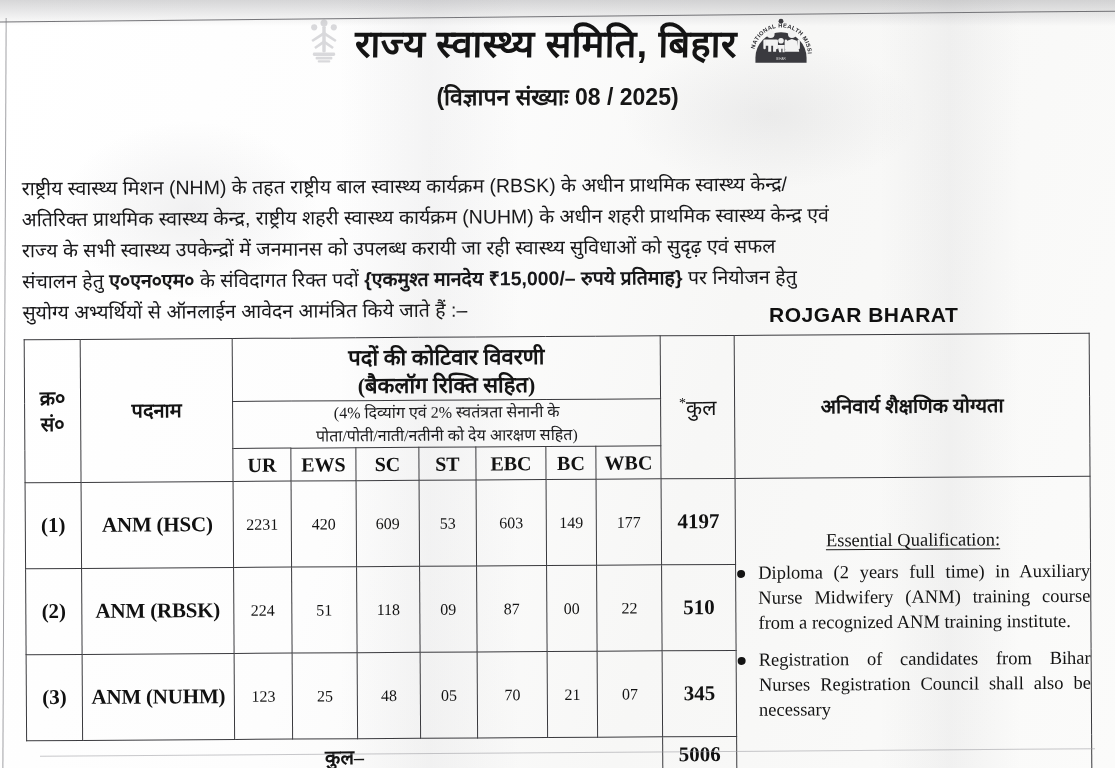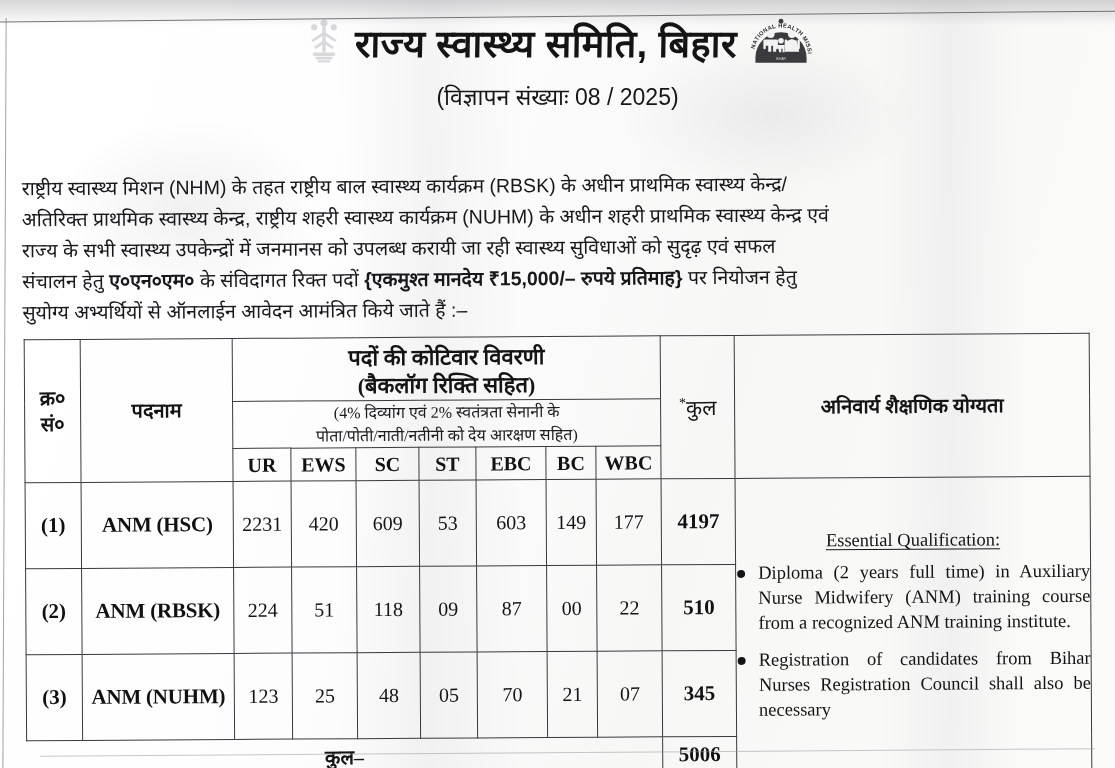--- a/index.html
+++ b/index.html
@@ -93,21 +93,21 @@
     font-family: "Liberation Sans", sans-serif;
     font-weight: bold;
     font-size: 30px;
     margin-top: 6px;
     text-decoration: underline;
     text-underline-offset: 5px;
     color: #161616;
   }
   .advt-no {
     font-family: "Liberation Sans", sans-serif;
-    font-weight: normal;
+    font-weight: bold;
     font-size: 23px;
     margin-top: 10px;
     color: #161616;
   }
 
   
   .intro {
     position: absolute;
     left: 22px;
     top: 170px;
@@ -200,21 +200,21 @@
   .cell-post {
     font-family: "Liberation Serif", serif;
     font-weight: bold;
     font-size: 21px;
     letter-spacing: -.2px;
     color: #111;
     white-space: nowrap;
   }
   .cell-num {
     font-family: "Liberation Serif", serif;
-    font-size: 20px;
+    font-size: 16px;
     color: #141414;
   }
   .cell-total {
     font-family: "Liberation Serif", serif;
     font-weight: bold;
     font-size: 21px;
     color: #111;
   }
   .row-h { height: 86px; }
   .row-grand { height: 36px; }
@@ -340,20 +340,21 @@
   </div>
 
   <div class="intro">
     <div>राष्ट्रीय स्वास्थ्य मिशन (NHM) के तहत राष्ट्रीय बाल स्वास्थ्य कार्यक्रम (RBSK) के अधीन प्राथमिक स्वास्थ्य केन्द्र/</div>
     <div>अतिरिक्त प्राथमिक स्वास्थ्य केन्द्र, राष्ट्रीय शहरी स्वास्थ्य कार्यक्रम (NUHM) के अधीन शहरी प्राथमिक स्वास्थ्य केन्द्र एवं</div>
     <div>राज्य के सभी स्वास्थ्य उपकेन्द्रों में जनमानस को उपलब्ध करायी जा रही स्वास्थ्य सुविधाओं को सुदृढ़ एवं सफल</div>
     <div><span>संचालन हेतु </span><b>ए०एन०एम०</b><span> के संविदागत रिक्त पदों </span><b>{एकमुश्त मानदेय ₹15,000/– रुपये प्रतिमाह}</b><span> पर नियोजन हेतु</span></div>
     <div>सुयोग्य अभ्यर्थियों से ऑनलाईन आवेदन आमंत्रित किये जाते हैं :–</div>
   </div>
 
+  <div class="watermark">ROJGAR BHARAT</div>
 
   <div class="table-wrap">
     <table class="vac">
       <colgroup>
         <col style="width:56px">
         <col style="width:152px">
         <col style="width:58px">
         <col style="width:65px">
         <col style="width:63px">
         <col style="width:57px">

